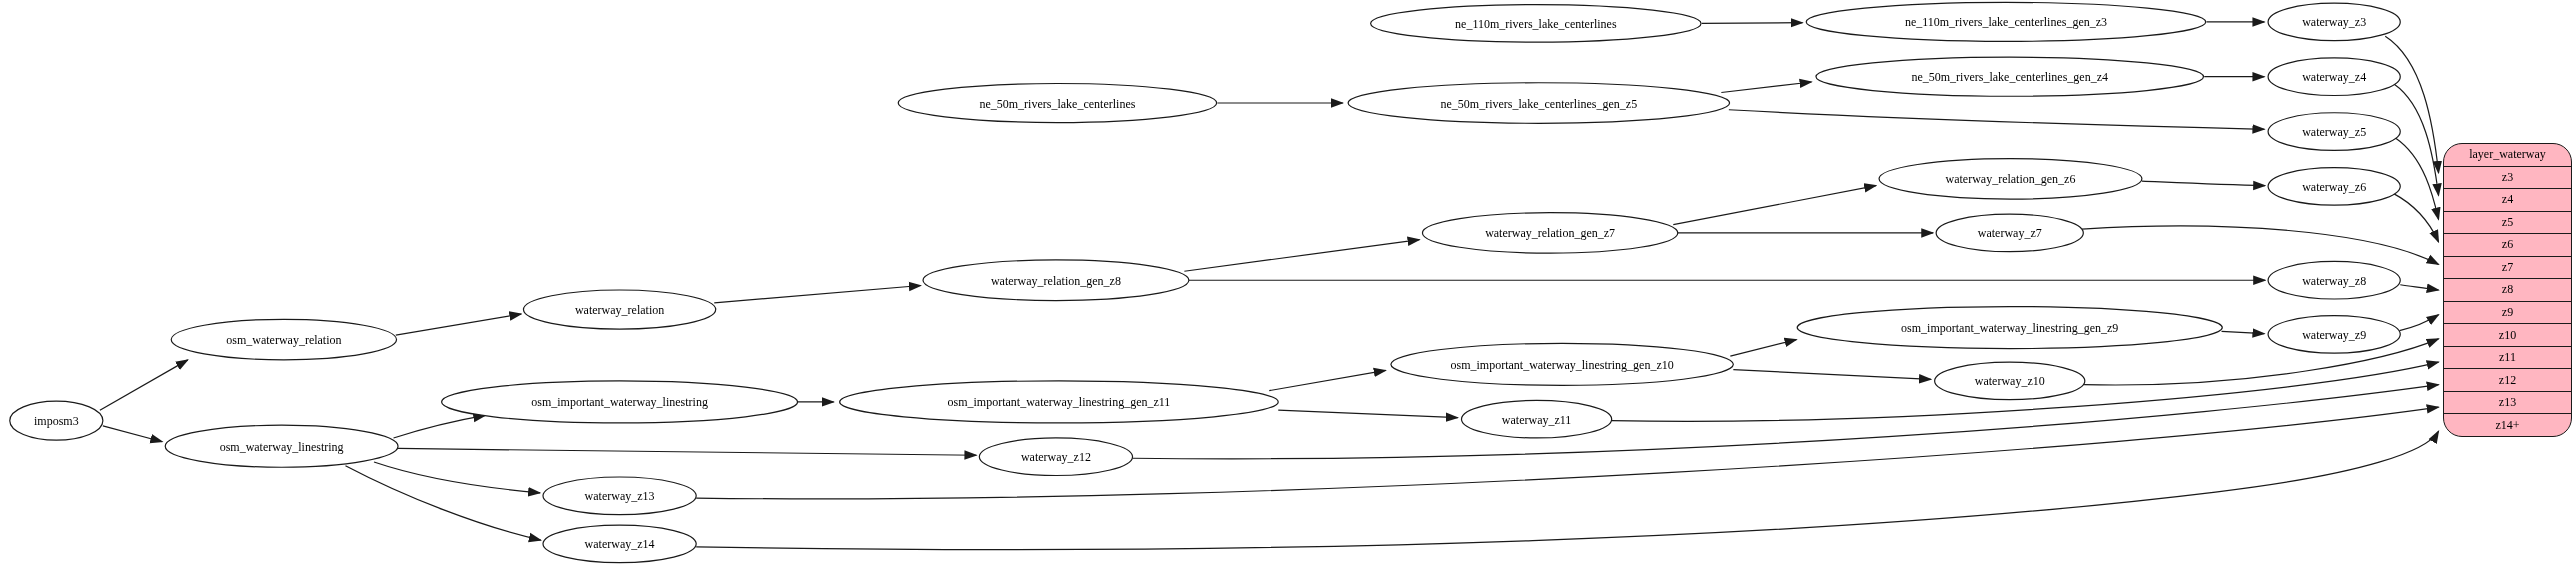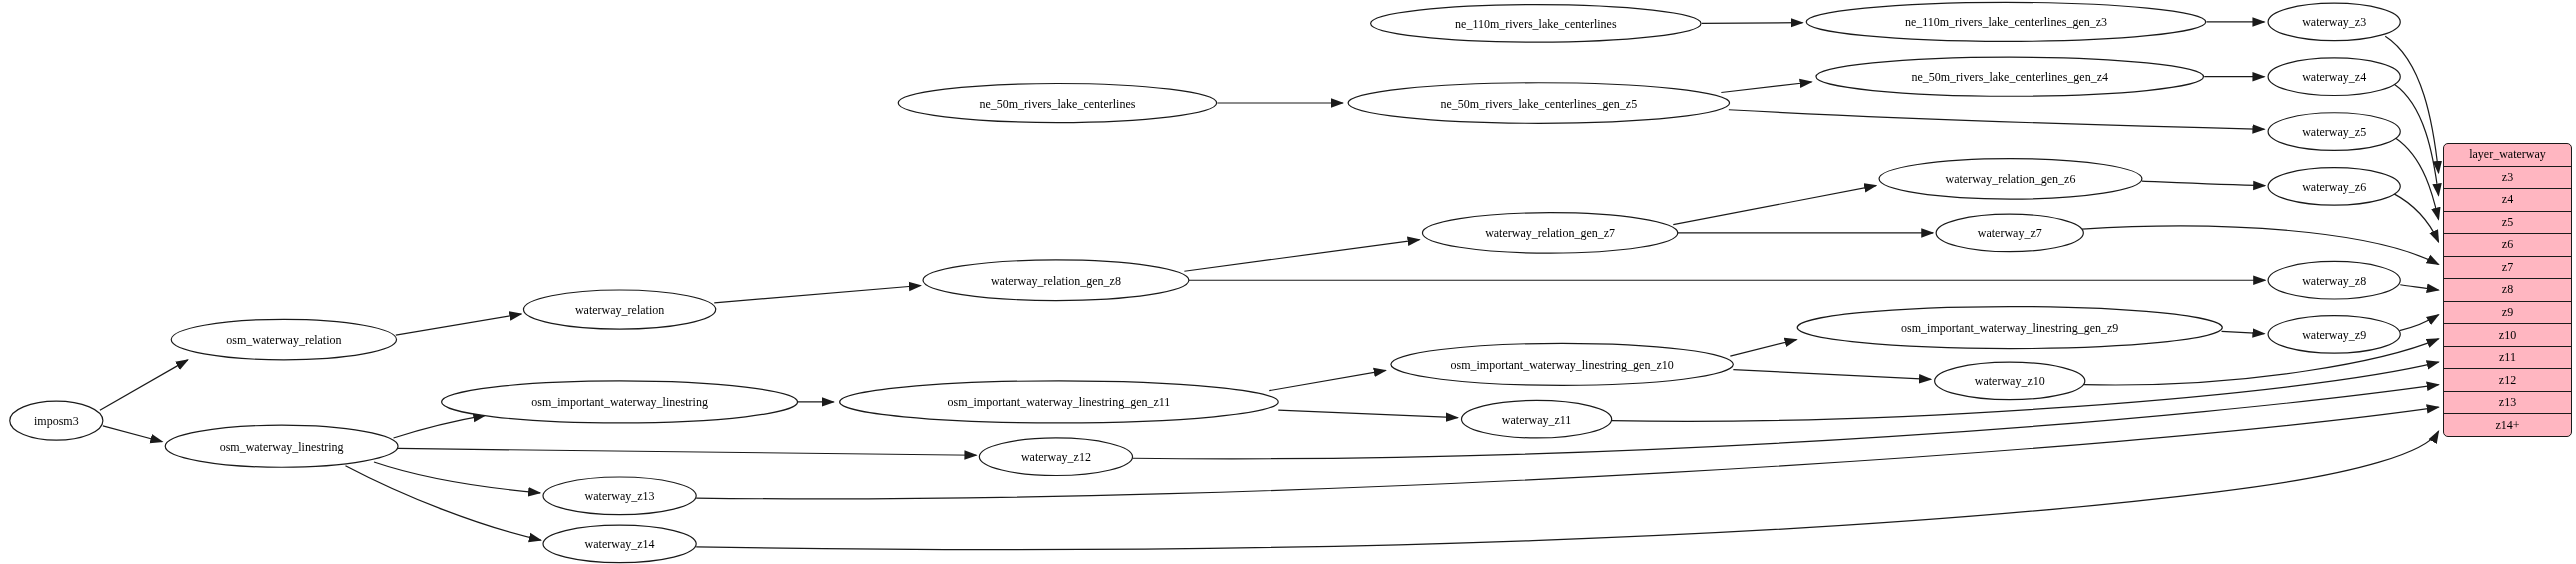--- a/index.html
+++ b/index.html
@@ -21,21 +21,21 @@
     text-anchor: middle;
   }
   #layer-table {
     position: absolute;
     left: 2443px;
     top: 143px;
     width: 129px;
     height: 294px;
     background: #ffb6c1;
     border: 1.2px solid #1a1a1a;
-    border-radius: 5px;
+    border-radius: 19px;
     box-sizing: border-box;
     display: flex;
     flex-direction: column;
     overflow: hidden;
   }
   .table-cell {
     flex: 1 1 0;
     display: flex;
     align-items: center;
     justify-content: center;

